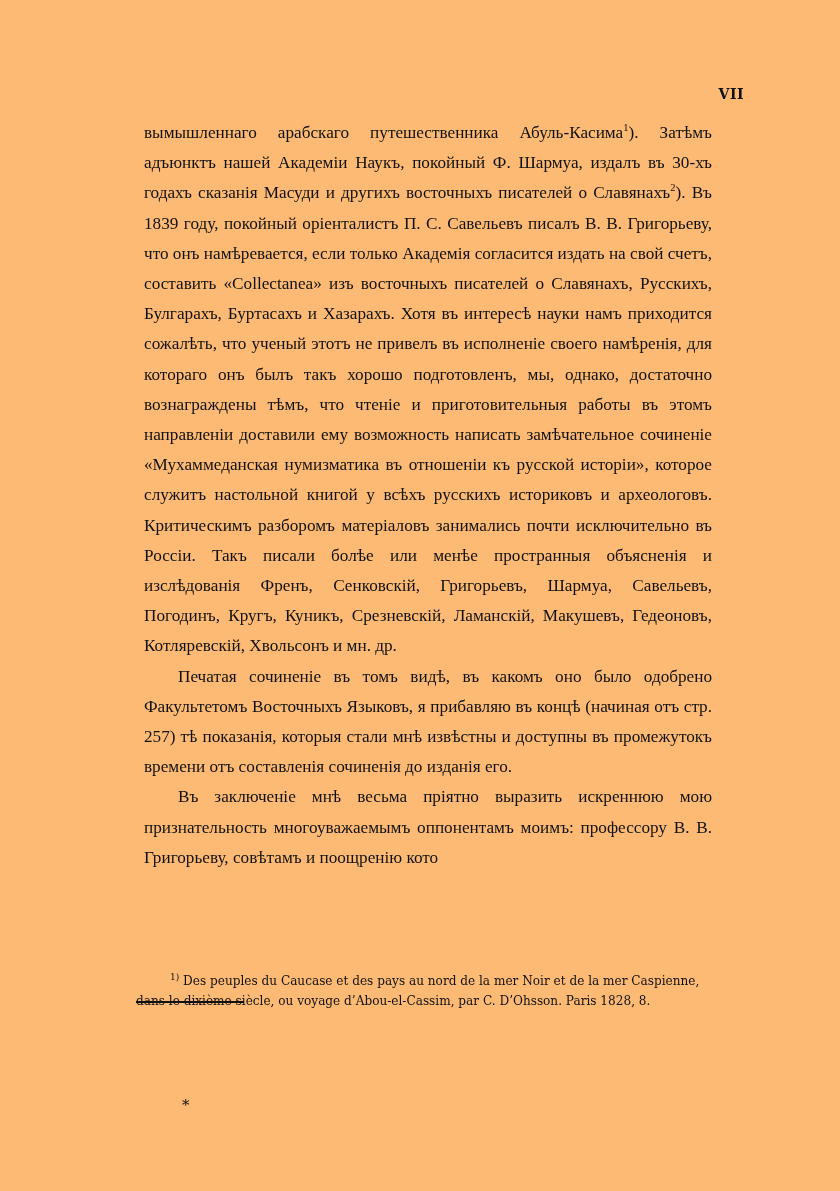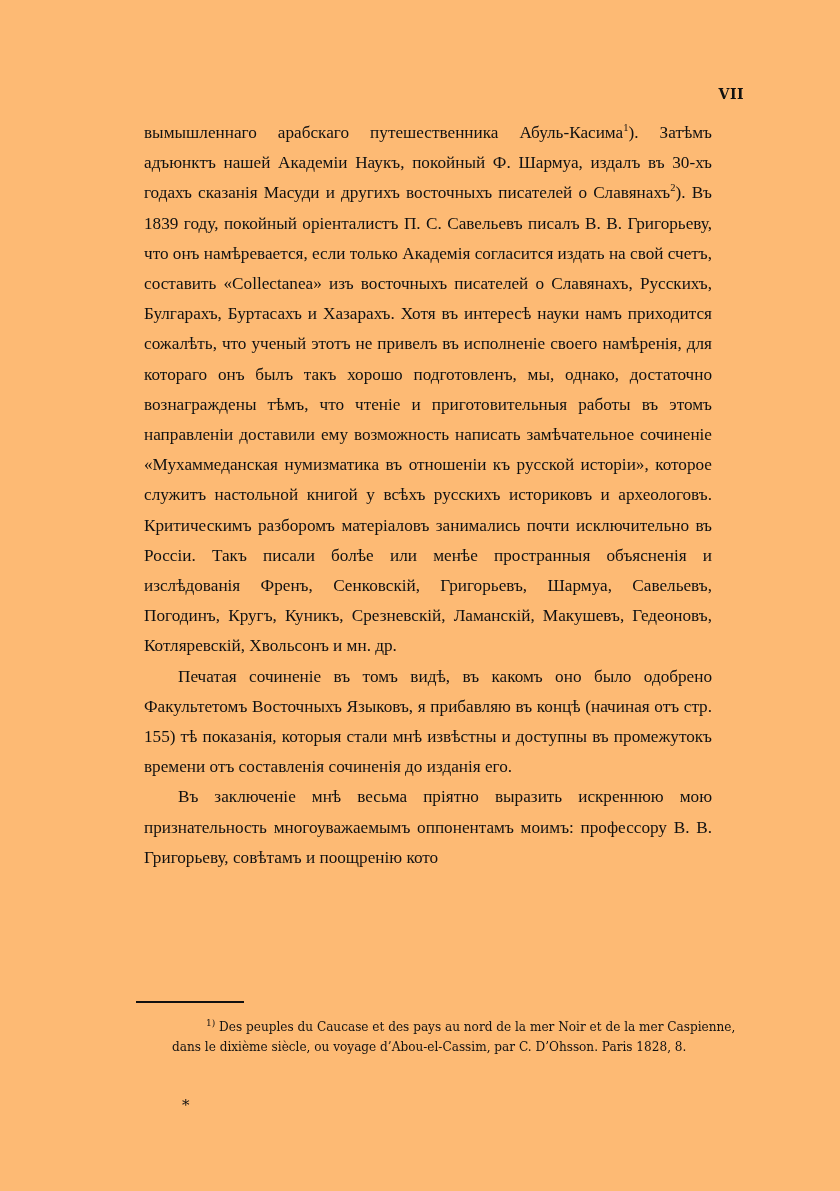--- a/index.html
+++ b/index.html
@@ -55,28 +55,27 @@
     position: absolute;
     left: 136px;
     top: 1001px;
     width: 108px;
     height: 2px;
     background: #111;
   }
   .footnotes {
     position: absolute;
     left: 136px;
-    top: 1014px;
+    top: 968px;
     width: 570px;
     font-family: "DejaVu Serif", serif;
     font-size: 12.1px;
     line-height: 19.6px;
     color: #111;
     text-align: left;
-    margin-left: 36px;
   }
   .footnotes p {
     margin: 0;
   }
   .footnotes p.fn {
     text-indent: 34px;
   }
   .fn-marker {
     font-size: 9px;
     vertical-align: super;
@@ -97,21 +96,21 @@
 </style>
 </head>
 <body>
 
 <div class="page">
 
   <div class="page-number">VII</div>
 
   <div class="body-text">
     <p><span>вымышленнаго арабскаго путешественника Абуль-Касима</span><sup class="ref">1</sup><span>). За­тѣмъ адъюнктъ нашей Академіи Наукъ, покойный Ф. Шармуа, издалъ въ 30-хъ годахъ сказанія Масуди и другихъ восточныхъ писателей о Славянахъ</span><sup class="ref">2</sup><span>). Въ 1839 году, покойный оріенталистъ П. С. Савельевъ писалъ В. В. Григорьеву, что онъ намѣревает­ся, если только Академія согласится издать на свой счетъ, со­ставить «Collectanea» изъ восточныхъ писателей о Славянахъ, Русскихъ, Булгарахъ, Буртасахъ и Хазарахъ. Хотя въ интересѣ науки намъ приходится сожалѣть, что ученый этотъ не привелъ въ исполненіе своего намѣренія, для котораго онъ былъ такъ хо­рошо подготовленъ, мы, однако, достаточно вознаграждены тѣмъ, что чтеніе и приготовительныя работы въ этомъ направленіи до­ставили ему возможность написать замѣчательное сочиненіе «Му­хаммеданская нумизматика въ отношеніи къ русской исторіи», которое служитъ настольной книгой у всѣхъ русскихъ истори­ковъ и археологовъ. Критическимъ разборомъ матеріаловъ зани­мались почти исключительно въ Россіи. Такъ писали болѣе или менѣе пространныя объясненія и изслѣдованія Френъ, Сенков­скій, Григорьевъ, Шармуа, Савельевъ, Погодинъ, Кругъ, Ку­никъ, Срезневскій, Ламанскій, Макушевъ, Гедеоновъ, Котлярев­скій, Хвольсонъ и мн. др.</span></p>
-    <p class="indented">Печатая сочиненіе въ томъ видѣ, въ какомъ оно было одо­брено Факультетомъ Восточныхъ Языковъ, я прибавляю въ концѣ (начиная отъ стр. 155) тѣ показанія, которыя стали мнѣ извѣст­ны и доступны въ промежутокъ времени отъ составленія сочи­ненія до изданія его.</p>
+    <p class="indented">Печатая сочиненіе въ томъ видѣ, въ какомъ оно было одо­брено Факультетомъ Восточныхъ Языковъ, я прибавляю въ концѣ (начиная отъ стр. 257) тѣ показанія, которыя стали мнѣ извѣст­ны и доступны въ промежутокъ времени отъ составленія сочи­ненія до изданія его.</p>
     <p class="indented">Въ заключеніе мнѣ весьма пріятно выразить искреннюю мою признательность многоуважаемымъ оппонентамъ моимъ: профессору В. В. Григорьеву, совѣтамъ и поощренію кото­</p>
   </div>
 
   <div class="footnote-rule"></div>
 
   <div class="footnotes">
     <p class="fn"><span class="fn-marker">1)</span> <span>Des peuples du Caucase et des pays au nord de la mer Noir et de la mer Caspienne, dans le dixième siècle, ou voyage d’Abou-el-Cassim, par C. D’Ohsson. Paris 1828, 8.</span></p>
   </div>
 
   <div class="asterisk">*</div>

